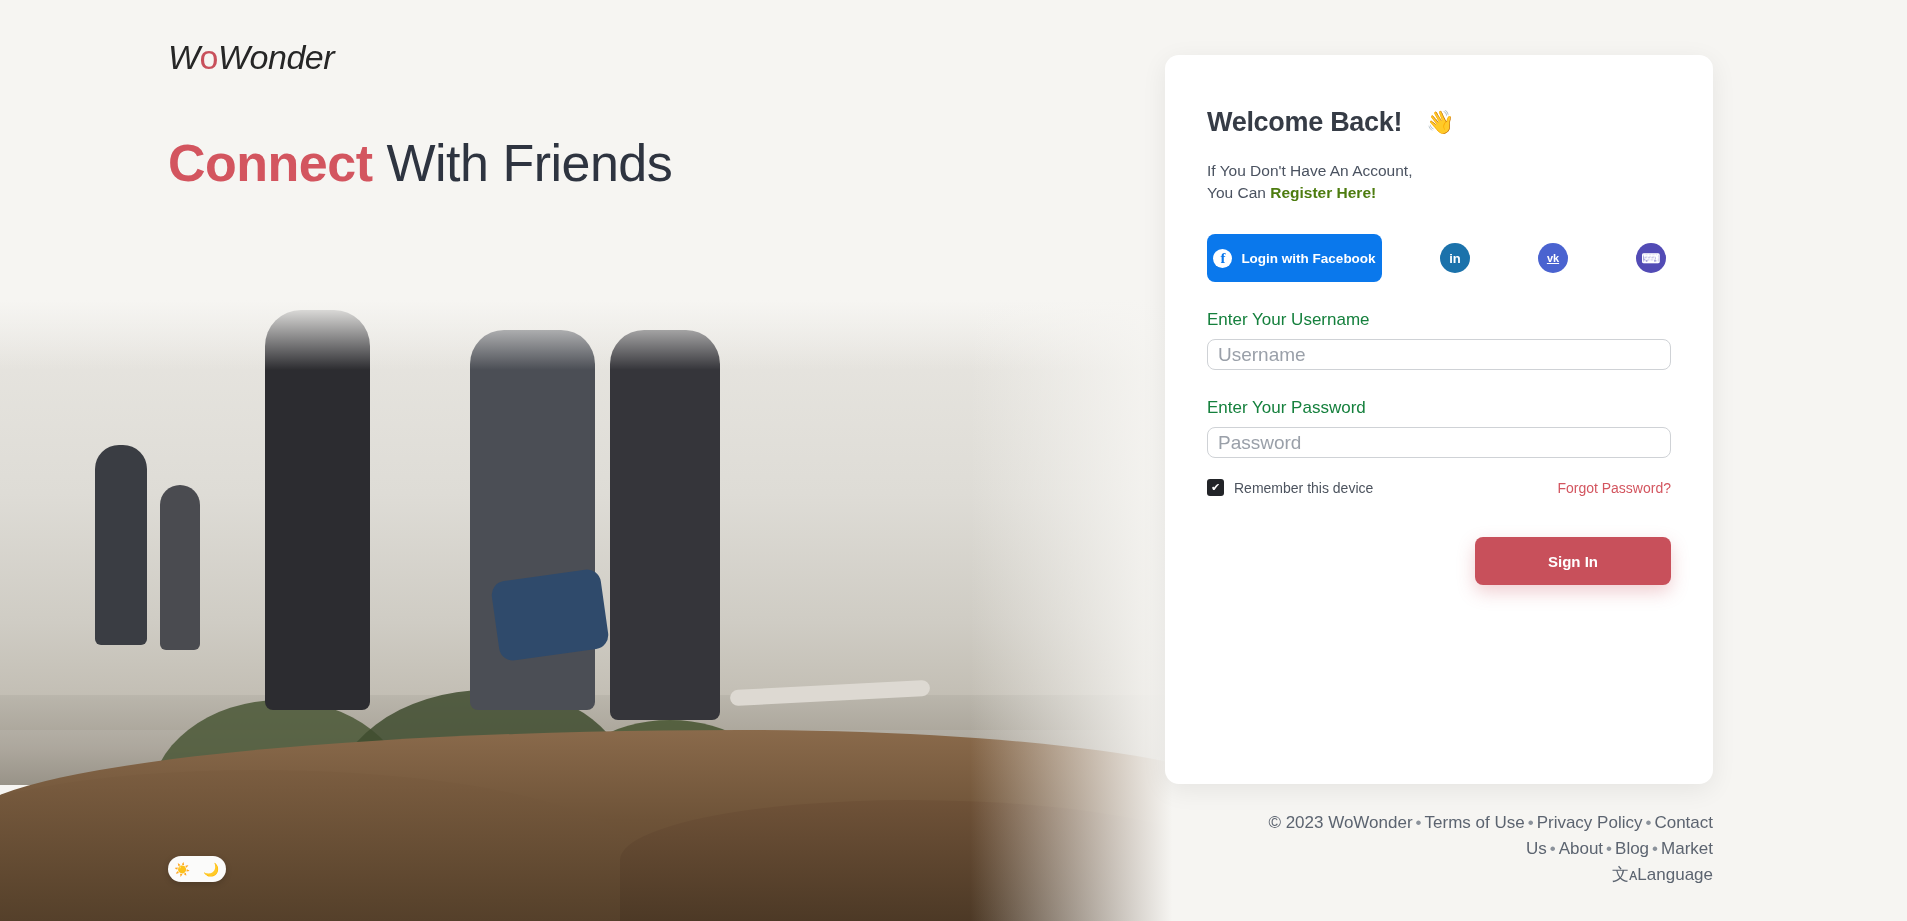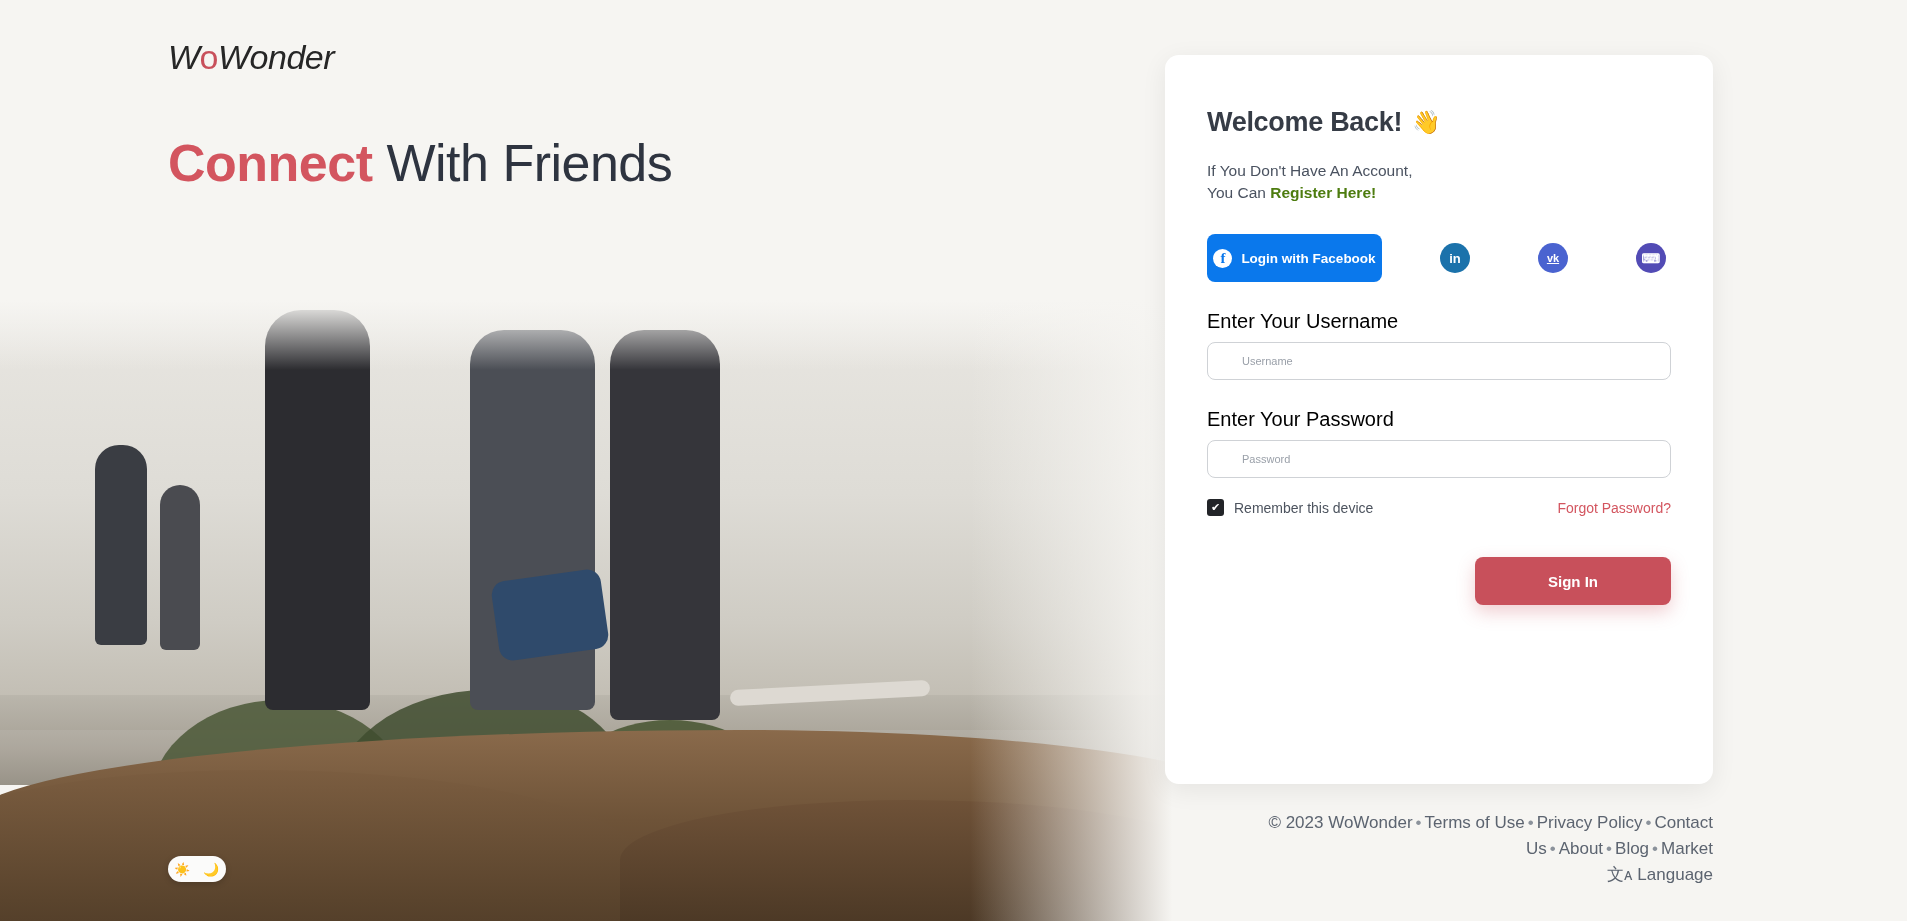--- a/index.html
+++ b/index.html
@@ -174,21 +174,21 @@
     z-index: 6;
   }
 
   .welcome {
     font-size: 27px;
     font-weight: 700;
     color: #363c46;
     letter-spacing: -0.3px;
     display: flex;
     align-items: center;
-    gap: 10px;
+    gap: 24px;
     text-align: center;
   }
   .welcome .wave { font-size: 23px; }
 
   .account-note {
     margin-top: 22px;
     font-size: 15.5px;
     line-height: 1.42;
     color: #4a5260;
   }
@@ -239,32 +239,32 @@
     color: #fff;
     font-size: 12px;
     font-weight: 700;
     cursor: pointer;
   }
   .soc.linkedin { background: #1b72ab; margin-left: 58px; font-size: 13px; }
   .soc.vk { background: #4a63d0; margin-left: 68px; font-size: 11px; text-decoration: underline; }
   .soc.chat { background: #524bb5; margin-left: 68px; font-size: 13px; }
 
   .field-label {
-    font-size: 20px;
-    color: #000000;
+    font-size: 17px;
+    color: #15803d;
     margin-top: 28px;
     margin-bottom: 9px;
   }
   .text-input {
     width: 100%;
-    height: 38px;
+    height: 31px;
     border: 1px solid #cfd2d6;
     border-radius: 8px;
-    padding: 0 34px;
-    font-size: 11px;
+    padding: 0 10px;
+    font-size: 19px;
     color: #3c434e;
     font-family: "Liberation Sans", sans-serif;
     background: #fff;
     outline: none;
   }
   .text-input::placeholder { color: #9aa0a9; }
 
   .opts-row {
     margin-top: 21px;
     display: flex;
@@ -318,21 +318,20 @@
     font-size: 17px;
     color: #5c6470;
     line-height: 1.52;
     z-index: 6;
   }
   .footer a { color: #5c6470; text-decoration: none; cursor: pointer; }
   .footer .sep { color: #8b929b; margin: 0 3px; }
   .footer .lang {
     display: inline-flex;
     align-items: center;
-    gap: 5px;
     cursor: pointer;
   }
 </style>
 </head>
 <body>
 
 <div class="page">
 
   <div class="hero-photo">
     <div class="sky"></div>

